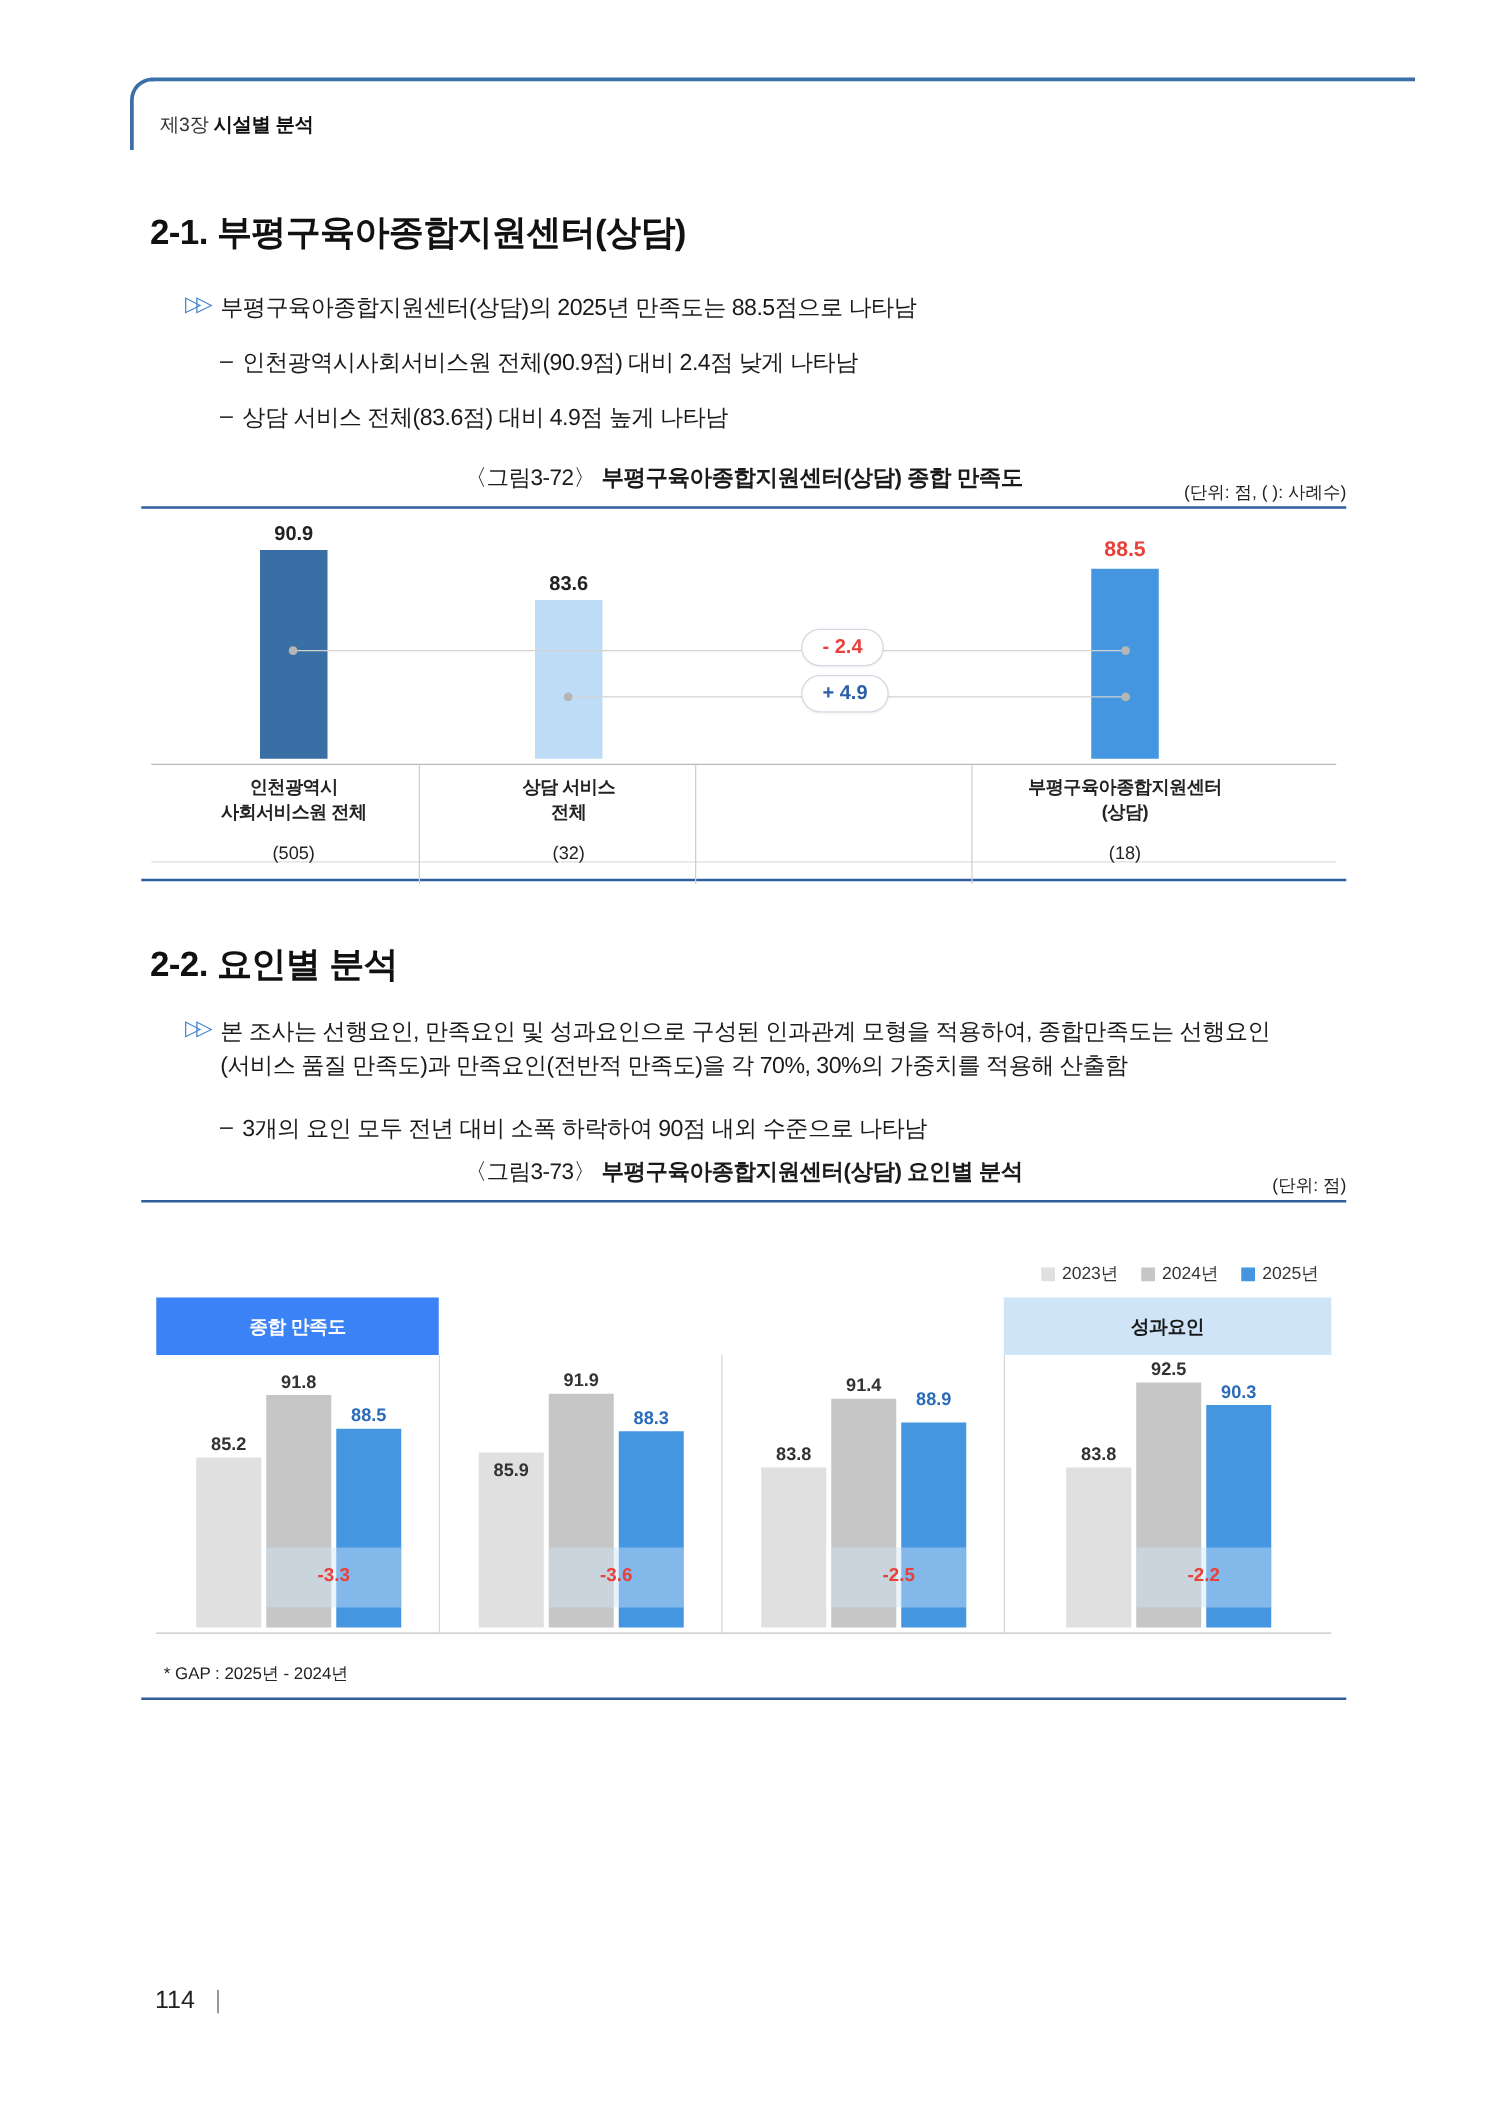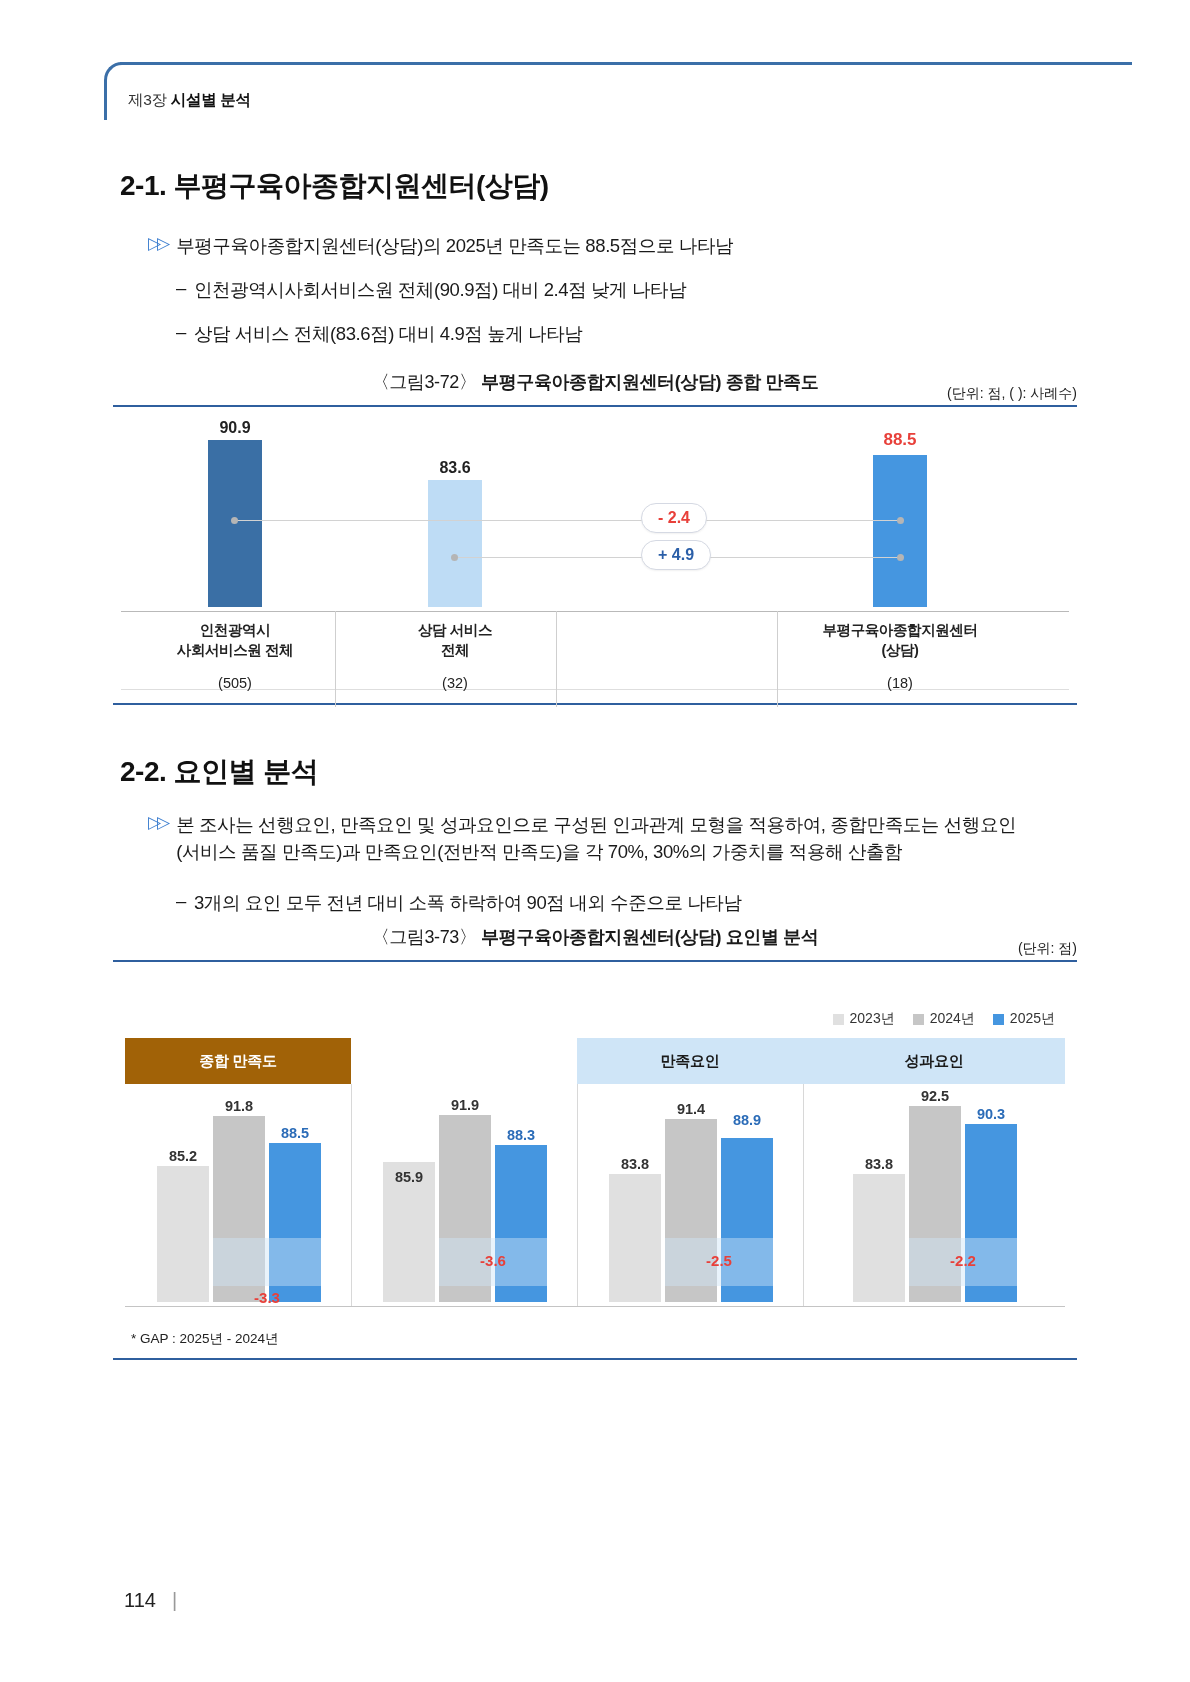--- a/index.html
+++ b/index.html
@@ -205,21 +205,21 @@
     position: absolute;
     top: 76px;
     height: 46px;
     display: flex;
     align-items: center;
     justify-content: center;
     font-size: 15px;
     font-weight: bold;
     letter-spacing: -0.3px;
   }
-  .panel-head.dark { background: #a16207; color: #ffffff; }
+  .panel-head.dark { background: #3b82f6; color: #ffffff; }
   .panel-head.light { background: #cfe5f7; color: #1a1a1a; }
 
   .panel-div {
     position: absolute;
     top: 122px;
     width: 1px;
     height: 222px;
     background: #d8d8d8;
   }
   .f2-baseline {
@@ -387,36 +387,35 @@
       <span class="legend-swatch" style="background:#c6c6c6;"></span>
       <span>2024년</span>
     </span>
     <span class="legend-item">
       <span class="legend-swatch" style="background:#4596e0;"></span>
       <span>2025년</span>
     </span>
   </div>
 
   <div class="panel-head dark" style="left:12px;  width:226px;">종합 만족도</div>
-  <div class="panel-head light" style="left:464px; width:226px;">만족요인</div>
   <div class="panel-head light" style="left:690px; width:262px;">성과요인</div>
 
   <div class="panel-div" style="left:238px;"></div>
   <div class="panel-div" style="left:464px;"></div>
   <div class="panel-div" style="left:690px;"></div>
   <div class="f2-baseline"></div>
 
   <div class="g-bar" style="left:44px;  width:52px; height:136px; background:#e0e0e0;"></div>
   <div class="g-bar" style="left:100px; width:52px; height:186px; background:#c6c6c6;"></div>
   <div class="g-bar" style="left:156px; width:52px; height:159px; background:#4596e0;"></div>
   <div class="g-bar-label" style="left:35px; top:186px;">85.2</div>
   <div class="g-bar-label" style="left:91px; top:136px;">91.8</div>
   <div class="g-bar-label blue" style="left:147px; top:163px;">88.5</div>
   <div class="gap-strip" style="left:100px; width:108px; top:276px; background:#cfe5f7;"></div>
-  <div class="gap-box" style="left:119px; top:290px;margin-top:37px;">-3.3</div>
+  <div class="gap-box" style="left:119px; top:290px;">-3.3</div>
 
   <div class="g-bar" style="left:270px; width:52px; height:140px; background:#e0e0e0;"></div>
   <div class="g-bar" style="left:326px; width:52px; height:187px; background:#c6c6c6;"></div>
   <div class="g-bar" style="left:382px; width:52px; height:157px; background:#4596e0;"></div>
   <div class="g-bar-label" style="left:261px; top:182px;margin-top:25px;">85.9</div>
   <div class="g-bar-label" style="left:317px; top:135px;">91.9</div>
   <div class="g-bar-label blue" style="left:373px; top:165px;">88.3</div>
   <div class="gap-strip" style="left:326px; width:108px; top:276px; background:#cfe5f7;"></div>
   <div class="gap-box" style="left:345px; top:290px;">-3.6</div>
 

